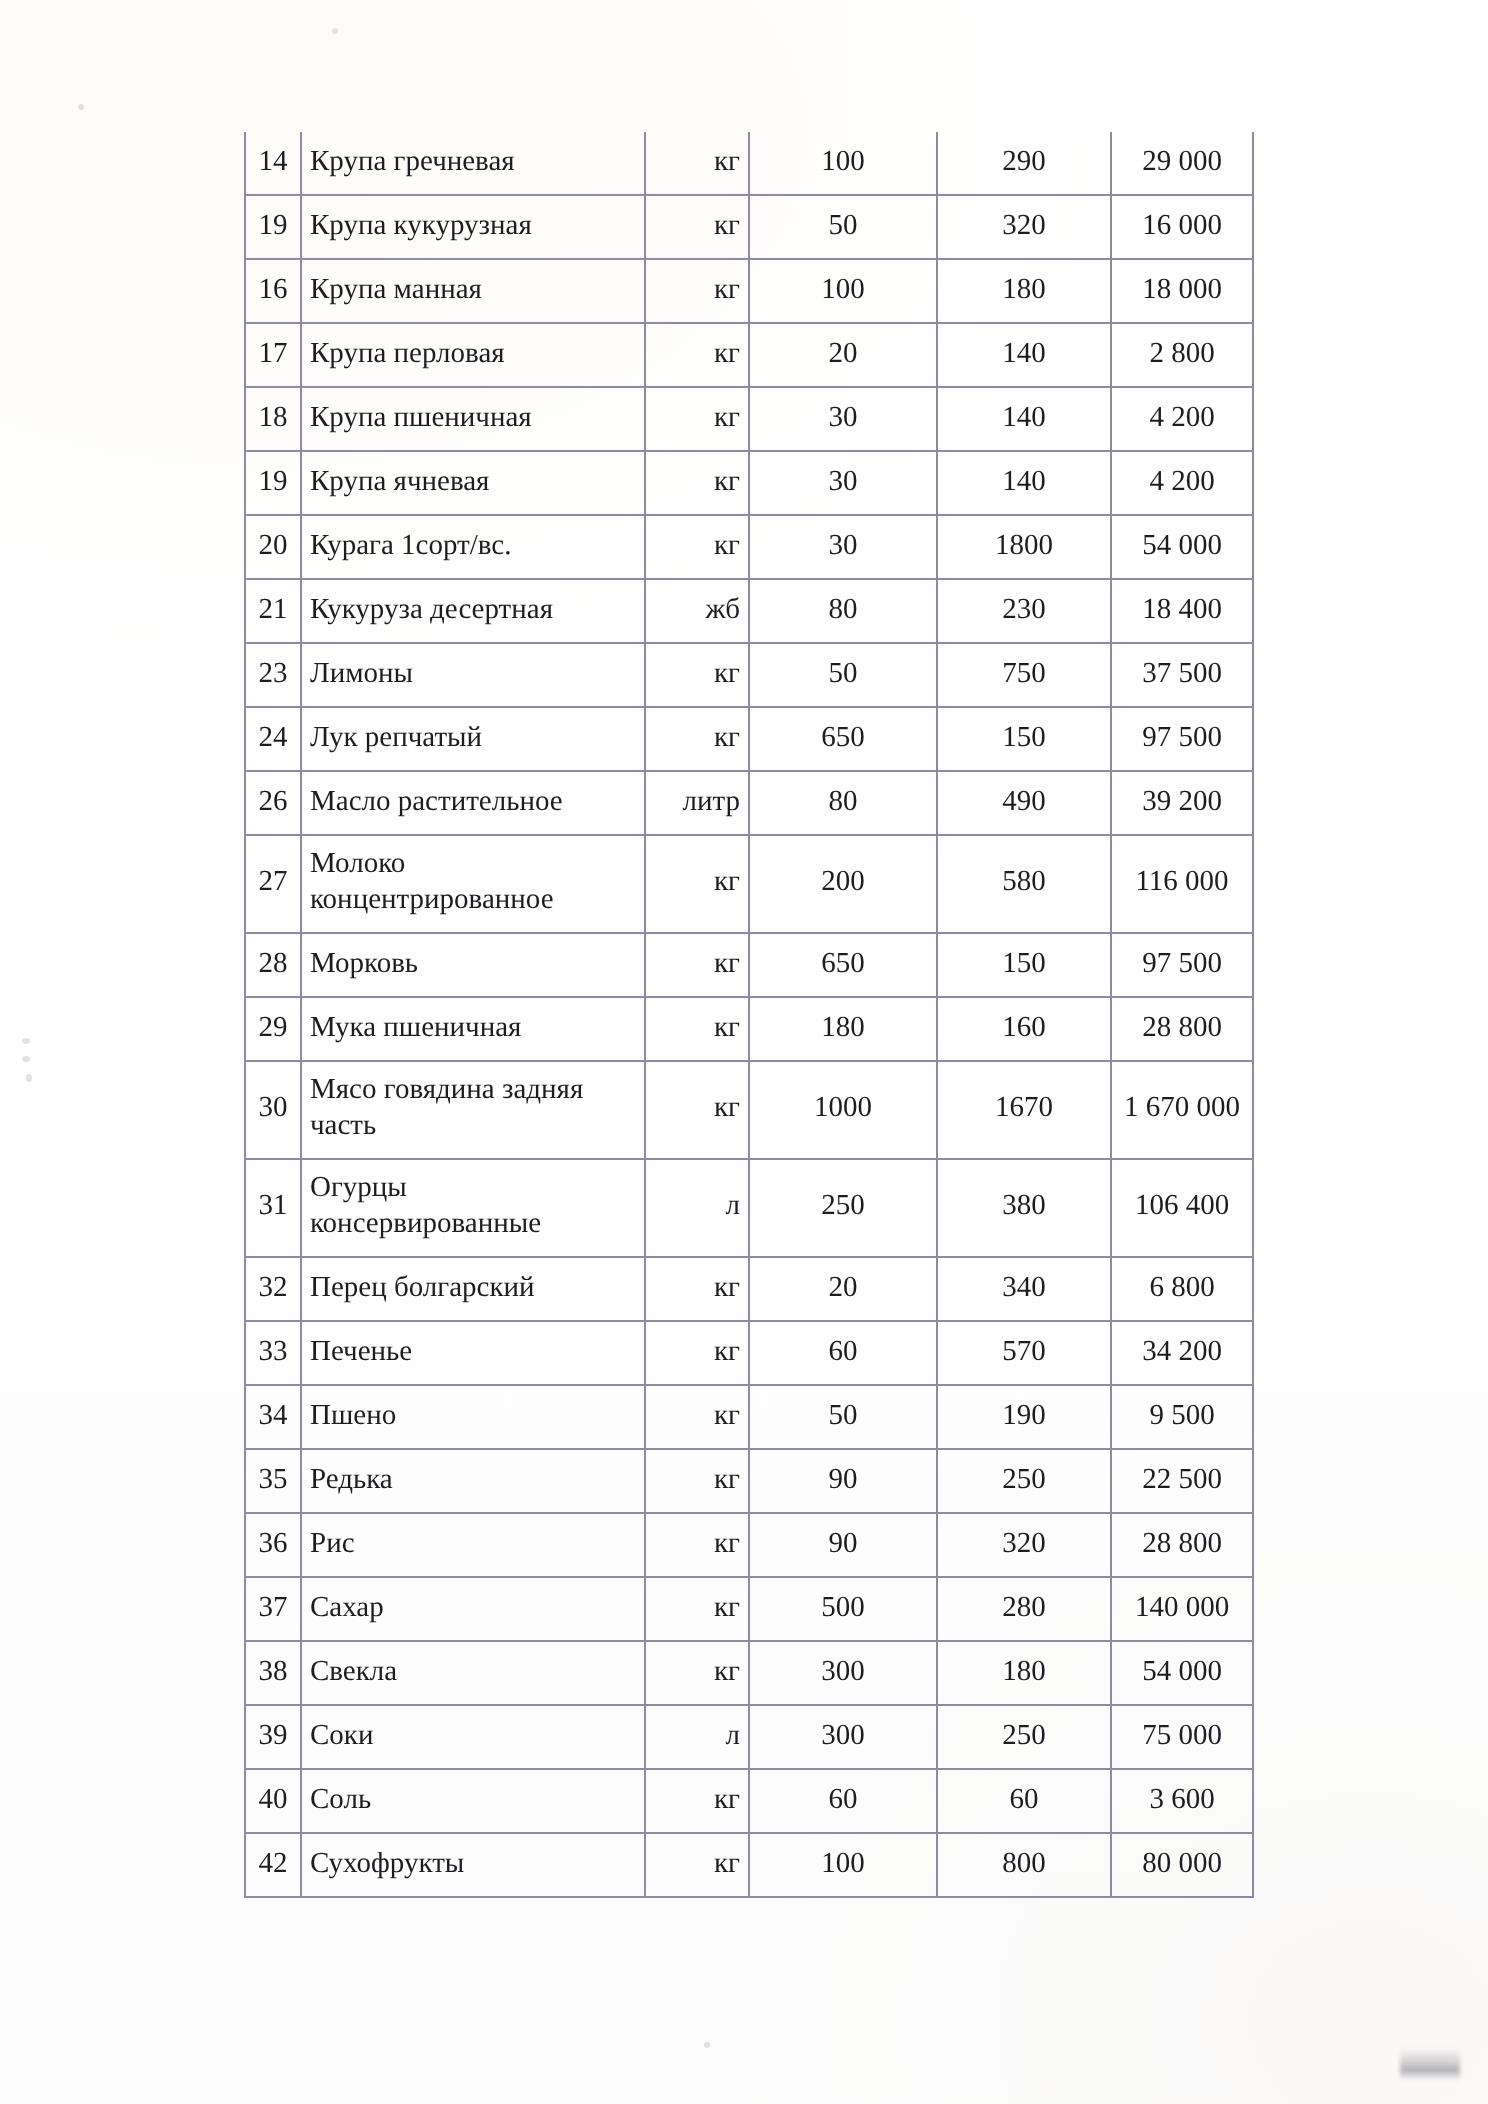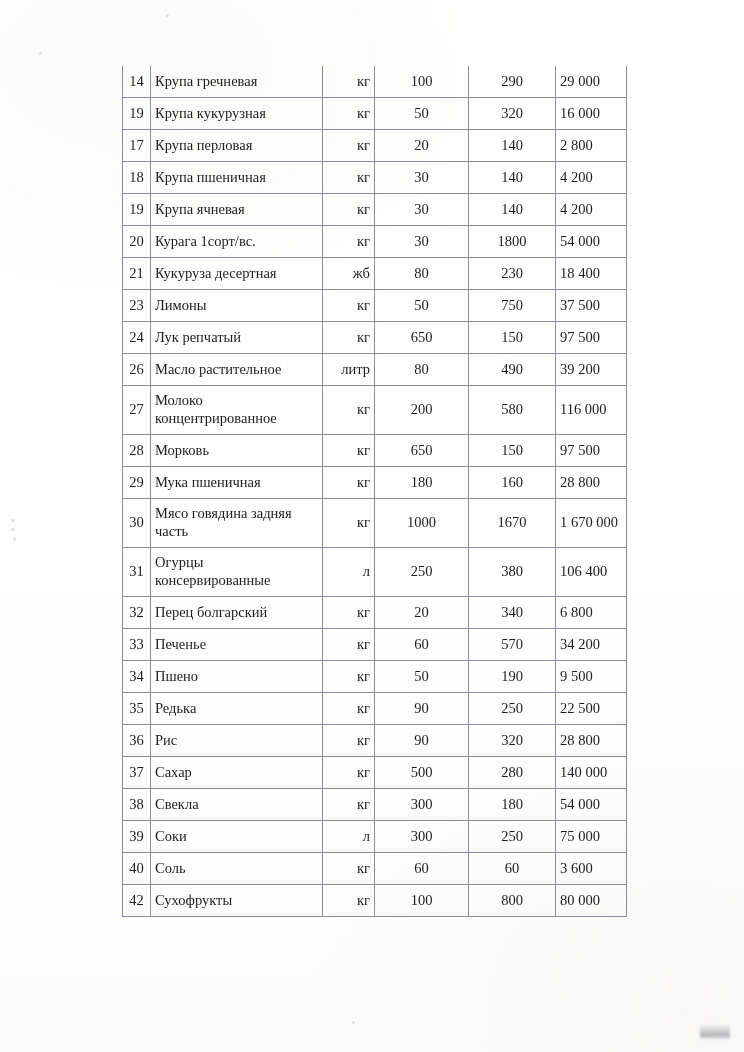--- a/index.html
+++ b/index.html
@@ -72,21 +72,21 @@
   col.c-unit  { width: 52px; }
   col.c-qty   { width: 94px; }
   col.c-price { width: 87px; }
   col.c-total { width: 71px; }
 
   .cell-num   { text-align: center; font-size: 14px; }
   .cell-name  { text-align: left; padding-left: 9px; }
   .cell-unit  { text-align: right; font-size: 12.5px; }
   .cell-qty   { text-align: center; }
   .cell-price { text-align: center; }
-  .cell-total { text-align: left; margin-top: 39px; }
+  .cell-total { text-align: center; margin-top: 39px; }
 
   tr.tall td { height: 42px; }
   tr.normal td { height: 25px; }
 </style>
 </head>
 <body>
 
 <div class="page">
 
   <span class="scan-speck" style="left:39px; top:52px; width:3px; height:3px;"></span>
@@ -119,20 +119,28 @@
           </tr>
           <tr class="normal">
             <td class="cell-num">19</td>
             <td class="cell-name">Крупа кукурузная</td>
             <td class="cell-unit">кг</td>
             <td class="cell-qty">50</td>
             <td class="cell-price">320</td>
             <td class="cell-total">16 000</td>
           </tr>
           <tr class="normal">
+            <td class="cell-num">16</td>
+            <td class="cell-name">Крупа манная</td>
+            <td class="cell-unit">кг</td>
+            <td class="cell-qty">100</td>
+            <td class="cell-price">180</td>
+            <td class="cell-total">18 000</td>
+          </tr>
+          <tr class="normal">
             <td class="cell-num">17</td>
             <td class="cell-name">Крупа перловая</td>
             <td class="cell-unit">кг</td>
             <td class="cell-qty">20</td>
             <td class="cell-price">140</td>
             <td class="cell-total">2 800</td>
           </tr>
           <tr class="normal">
             <td class="cell-num">18</td>
             <td class="cell-name">Крупа пшеничная</td>

